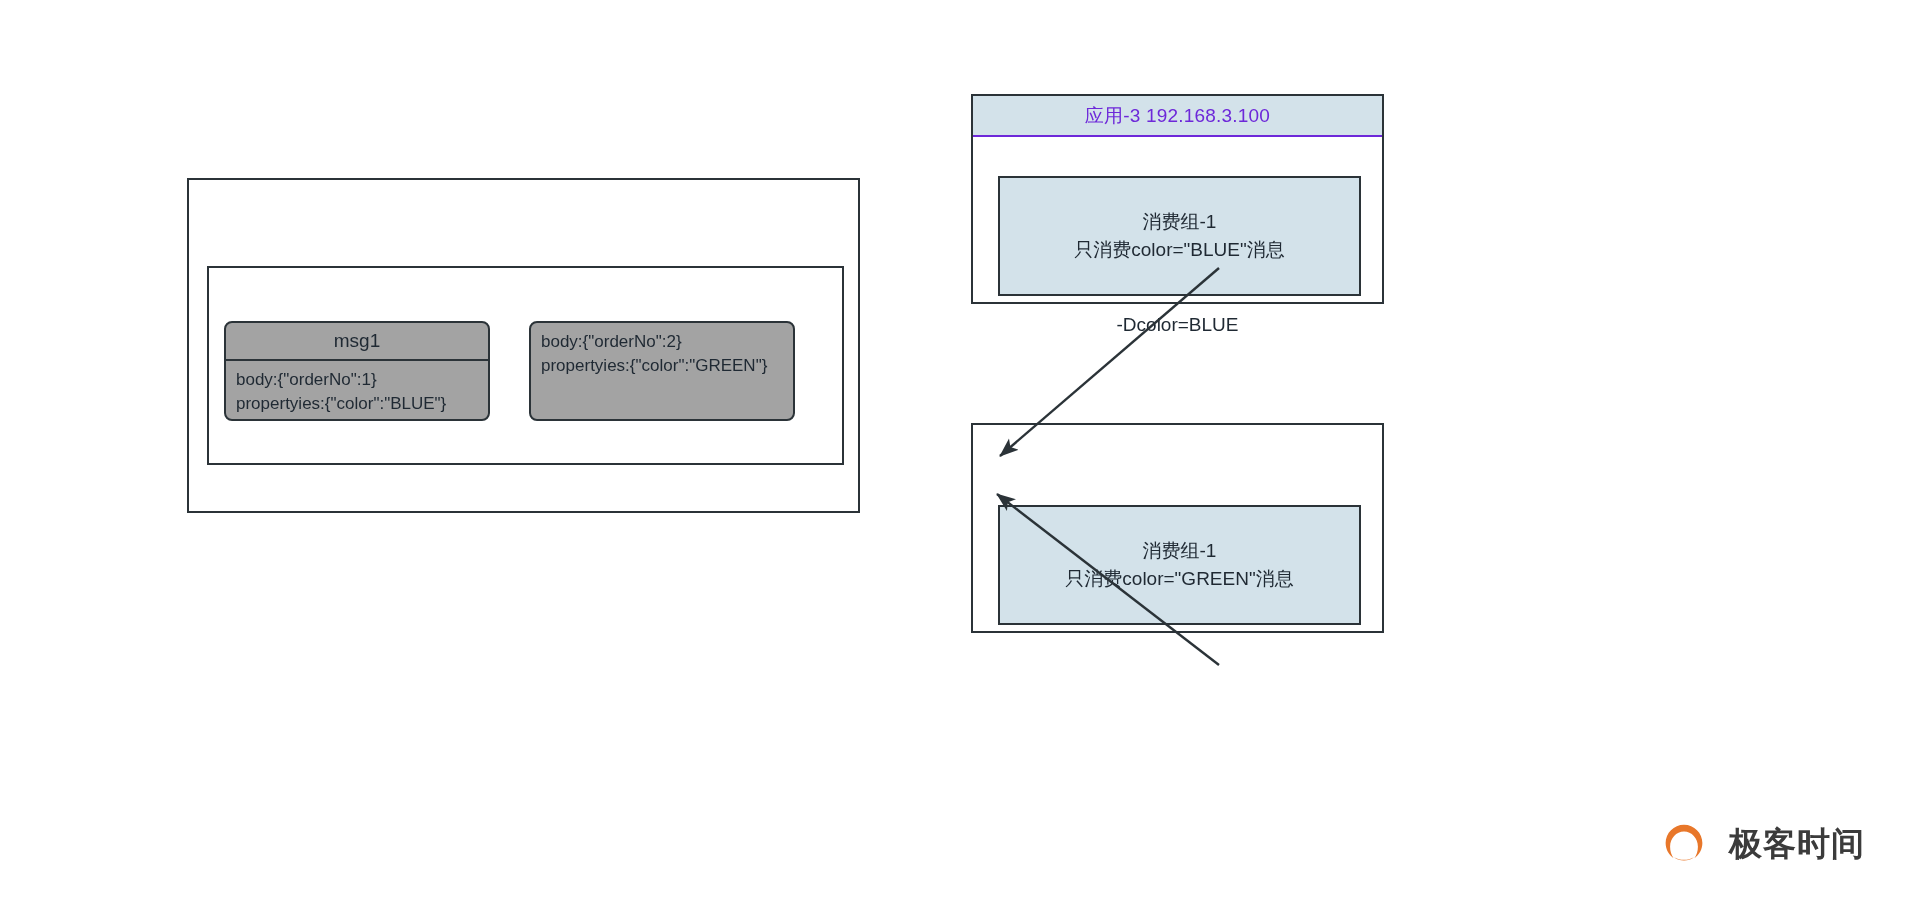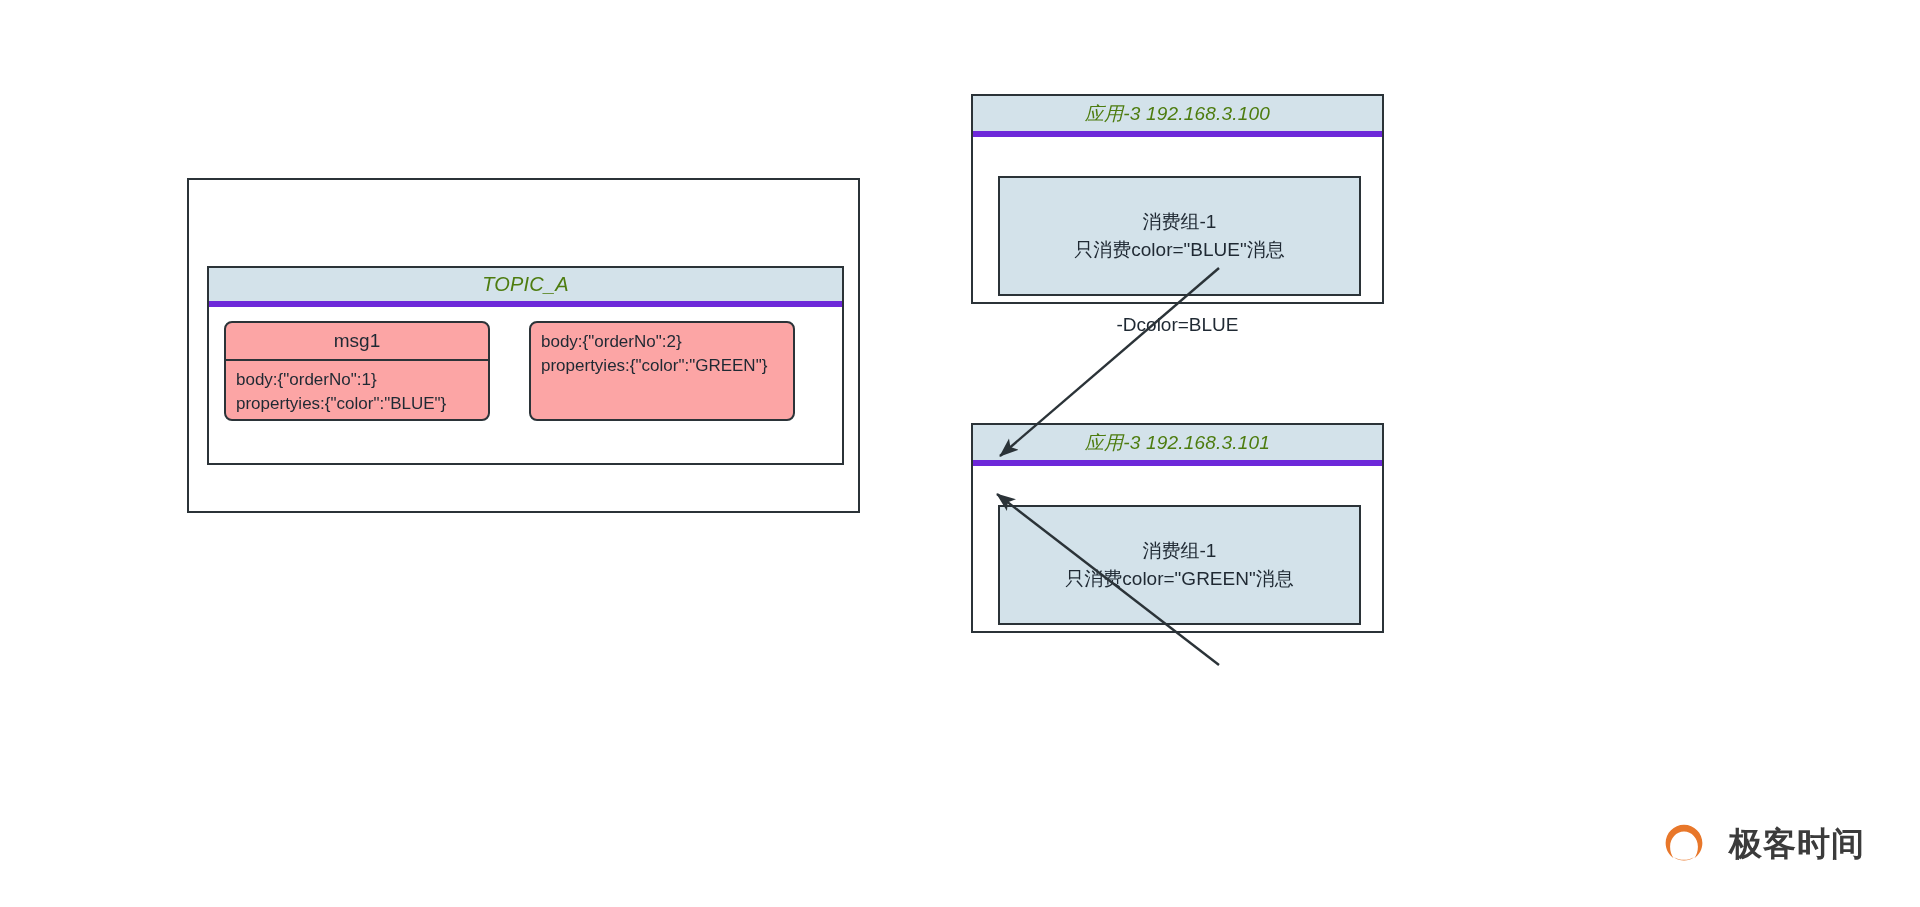--- a/index.html
+++ b/index.html
@@ -27,29 +27,28 @@
     border: 2px solid #2b3338;
     background: #ffffff;
   }
   .hdr {
     position: absolute;
     left: 0;
     top: 0;
     right: 0;
     box-sizing: border-box;
     background: #d3e2ea;
-    border-bottom: 6px solid #6d28d9;
+    border-bottom: 2px solid #6d28d9;
     display: flex;
     align-items: center;
     justify-content: center;
     font-size: 19px;
     letter-spacing: .2px;
-    color: #4d7c0f;
-    white-space: nowrap;
-    font-style: italic;
+    color: #6d28d9;
+    white-space: nowrap;
   }
 
   
   #middleware {
     left: 187px;
     top: 178px;
     width: 673px;
     height: 335px;
   }
   #middleware > .hdr { height: 52px; }
@@ -61,21 +60,21 @@
     height: 199px;
   }
   #topic > .hdr { height: 39px; font-size: 20px; }
 
   
   .msg {
     position: absolute;
     box-sizing: border-box;
     border: 2px solid #2b3338;
     border-radius: 8px;
-    background: #fca5a5;
+    background: #a3a3a3;
     overflow: hidden;
     top: 53px;
     width: 266px;
     height: 100px;
   }
   .msg-title {
     height: 38px;
     box-sizing: border-box;
     border-bottom: 2px solid #2b3338;
     display: flex;
@@ -170,21 +169,20 @@
   }
 </style>
 </head>
 <body>
 
 <div id="canvas">
 
   <div class="box" id="middleware">
 
     <div class="box" id="topic">
-      <div class="hdr">TOPIC_A</div>
 
       <div class="msg" id="msg1">
         <div class="msg-title">msg1</div>
         <div class="msg-body">
           <div>body:{"orderNo":1}</div>
           <div>propertyies:{"color":"BLUE"}</div>
         </div>
       </div>
 
       <div class="msg" id="msg2">
@@ -199,21 +197,20 @@
   <div class="appbox" id="app-top">
     <div class="hdr">应用-3 192.168.3.100</div>
     <div class="cgroup">
       <div>消费组-1</div>
       <div>只消费color="BLUE"消息</div>
     </div>
   </div>
   <div class="dparam" id="dparam-blue">-Dcolor=BLUE</div>
 
   <div class="appbox" id="app-bottom">
-    <div class="hdr">应用-3 192.168.3.101</div>
     <div class="cgroup">
       <div>消费组-1</div>
       <div>只消费color="GREEN"消息</div>
     </div>
   </div>
 
   <svg id="arrows" viewBox="0 0 1920 907">
     <defs>
       <marker id="arrowhead" markerWidth="9" markerHeight="9" refX="7.6" refY="3.1" orient="auto" markerUnits="strokeWidth">
         <path d="M0,0 L8,3.1 L0,6.2 L1.9,3.1 z" fill="#2b3338"></path>

